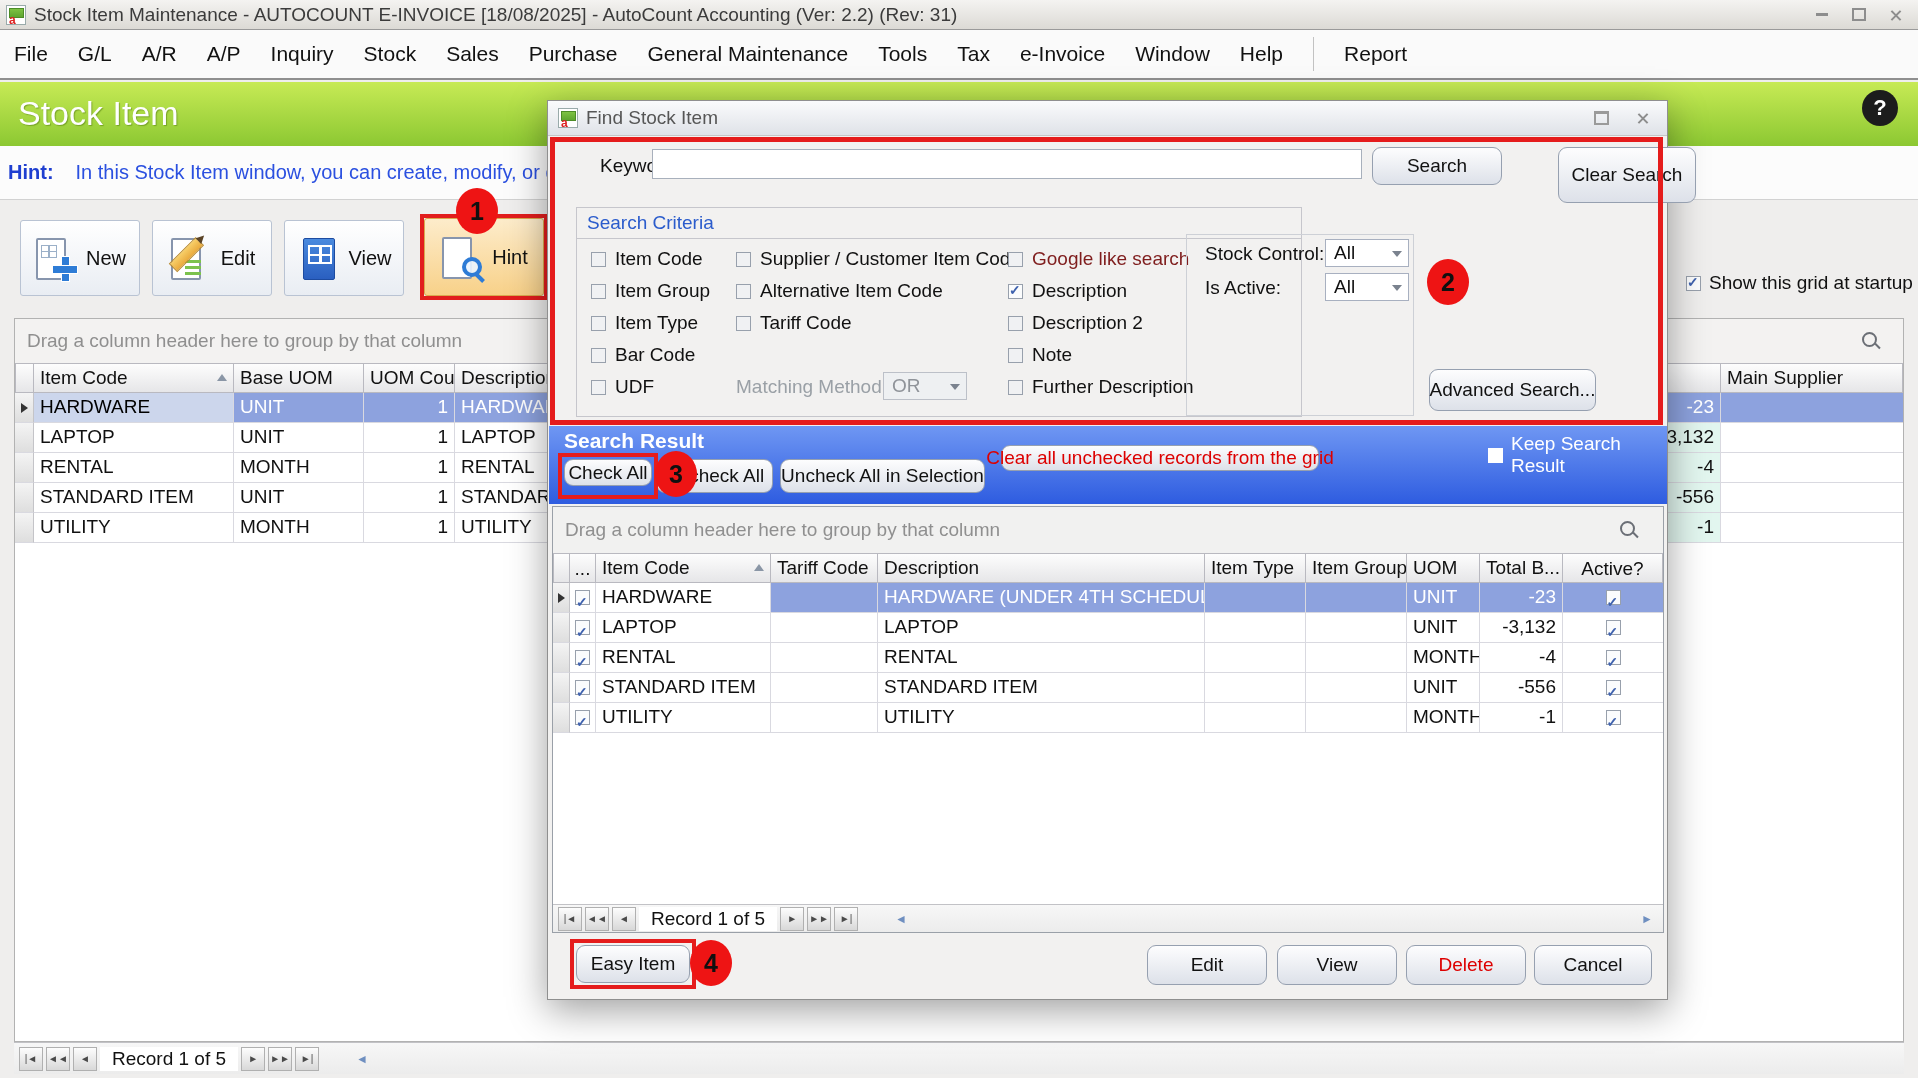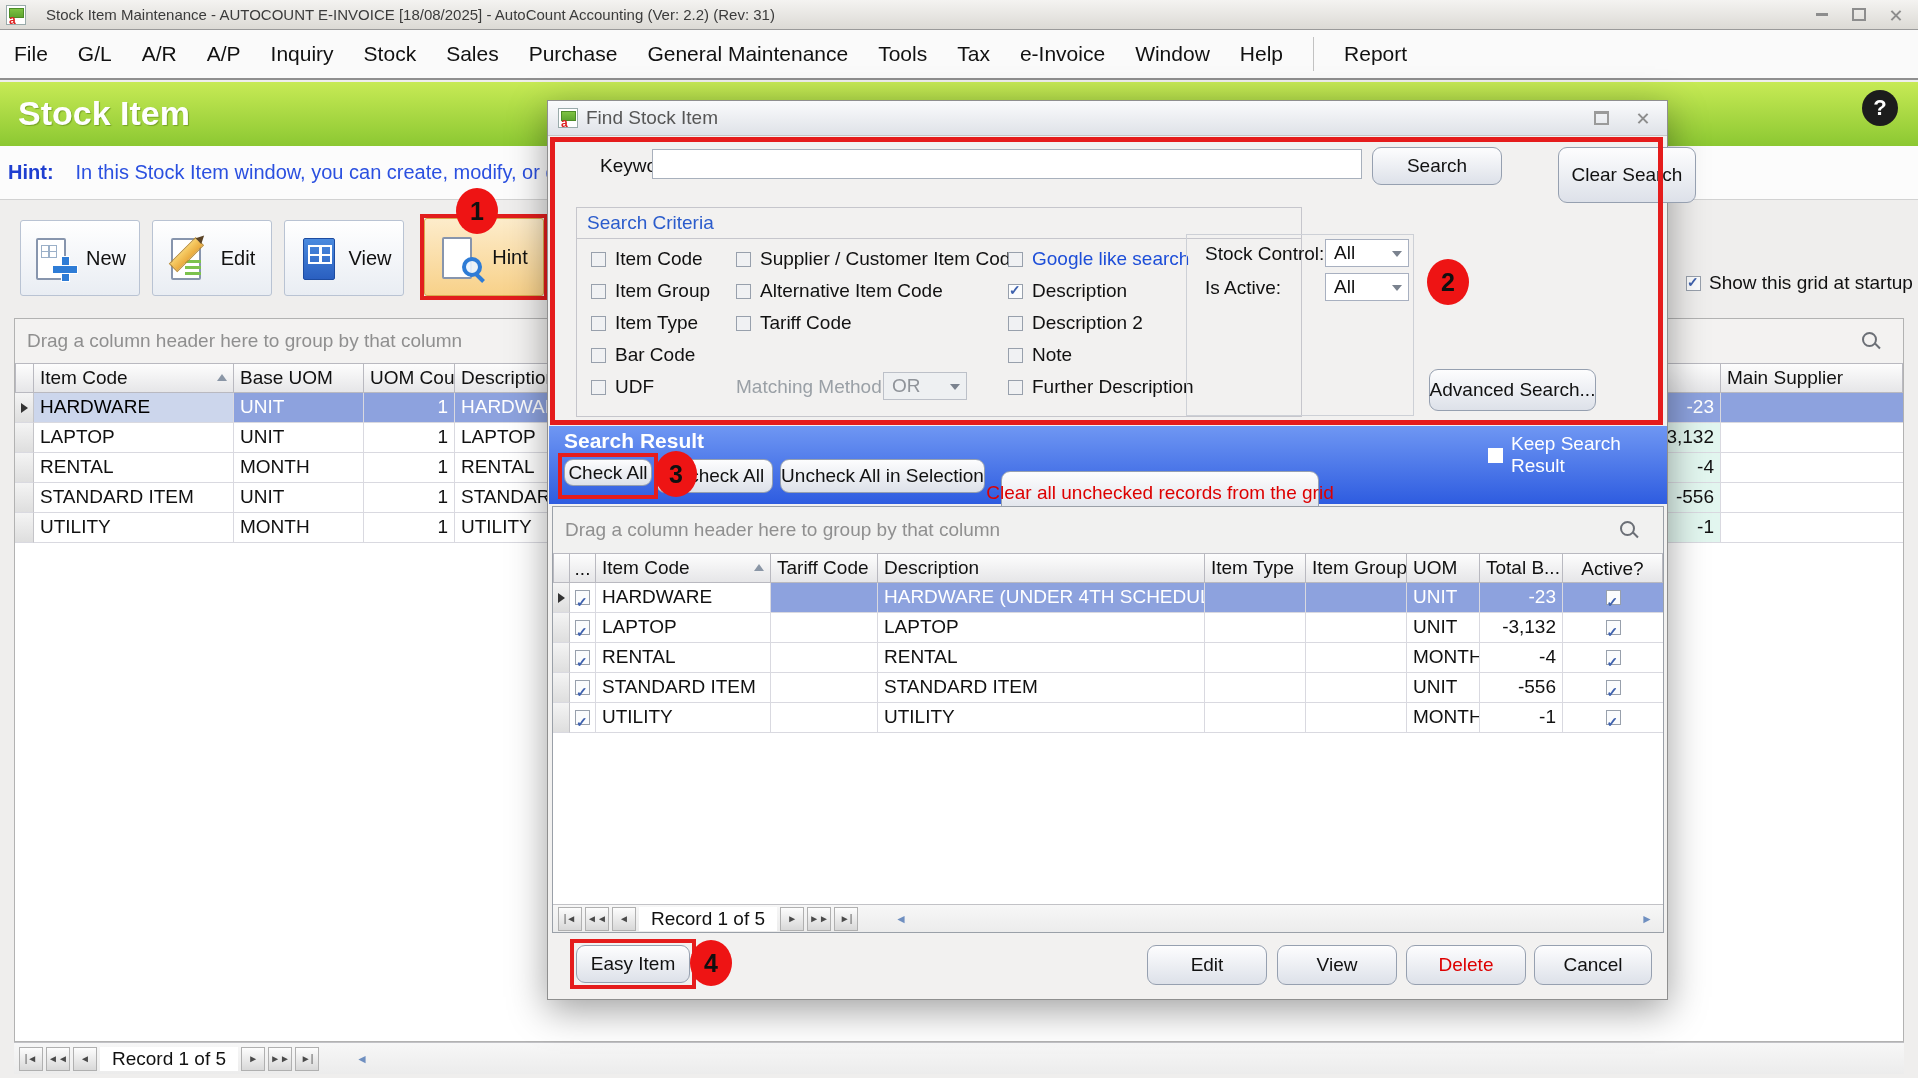--- a/index.html
+++ b/index.html
@@ -2,40 +2,40 @@
 <html><head>
 <meta charset="utf-8">
 <style>
   html,body{margin:0;padding:0}
   body{width:1918px;height:1078px;position:relative;overflow:hidden;background:#efeeed;
        font-family:"Liberation Sans",sans-serif;color:#111}
   .abs{position:absolute}
   
   .titlebar{left:0;top:0;width:1918px;height:30px;background:linear-gradient(#f4f3f1,#dcdad5);
             border-bottom:1px solid #9a9a9a;display:flex;align-items:center;padding-left:6px;box-sizing:border-box}
-  .titlebar .ttl{font-size:15px;color:#3b3b3b;margin-left:20px;white-space:nowrap}
+  .titlebar .ttl{font-size:19px;color:#3b3b3b;margin-left:8px;white-space:nowrap}
   .appicon{width:20px;height:20px;background:#fff;border:1px solid #9aa;position:relative;flex:none;box-sizing:border-box}
   .appicon::before{content:"";position:absolute;left:2px;top:2px;width:13px;height:8px;
        background:linear-gradient(#7dc243,#5ea52f);border:1px solid #4c8c26}
   .appicon::after{content:"a";position:absolute;left:2px;bottom:-3px;font-size:12px;font-weight:bold;color:#d22}
   .winctl{margin-left:auto;display:flex;align-items:center;gap:24px;padding-right:16px}
   .glyph-min{width:12px;height:3px;background:#8d8d8d}
   .glyph-max{width:10px;height:9px;border:2px solid #8d8d8d}
   .glyph-x{width:12px;height:12px;position:relative}
   .glyph-x::before,.glyph-x::after{content:"";position:absolute;left:5px;top:0;width:2px;height:13px;background:#8d8d8d}
   .glyph-x::before{transform:rotate(45deg)}.glyph-x::after{transform:rotate(-45deg)}
   
   .menubar{left:0;top:30px;width:1918px;height:50px;background:#fafafa;display:flex;align-items:center;
            gap:30px;padding-left:14px;font-size:21px;border-bottom:2px solid #8f8f8f;box-sizing:border-box}
   .menubar span{cursor:default;white-space:nowrap}
   .menu-sep{width:1px;height:34px;background:#c2c2c2}
   
   .greenbar{left:0;top:82px;width:1918px;height:64px;background:linear-gradient(#c7ea55,#8cc832);
             border-bottom:1px solid #7fae2a}
-  .greenbar .pgtitle{position:absolute;left:18px;top:12px;font-size:34px;font-weight:bold;color:#fff;
+  .greenbar .pgtitle{position:absolute;left:18px;top:12px;font-size:34px;font-weight:normal;color:#fff;
             text-shadow:1px 1px 1px rgba(90,130,20,.6)}
   .help-circle{position:absolute;left:1862px;top:8px;width:36px;height:36px;border-radius:50%;background:#1c1c1c;
             color:#fff;font-size:22px;font-weight:bold;display:flex;align-items:center;justify-content:center}
   
   .hintbar{left:0;top:146px;width:1918px;height:54px;background:#fcfcfc;border-bottom:1px solid #d2d2d2;
            display:flex;align-items:center;padding-left:8px;box-sizing:border-box;font-size:20px;color:#2b50e0}
   .hintbar b{color:#1f3fd0;margin-right:22px}
   
   .tbtn{position:absolute;top:220px;width:120px;height:76px;border:1px solid #b9c3d3;border-radius:3px;
         background:linear-gradient(#ffffff,#e9edf3);display:flex;align-items:center;justify-content:center;
@@ -350,21 +350,21 @@
         <span class="cb dis"></span>
         <span>Tariff Code</span>
       </div>
     <div class="crit" style="left:159px;top:168px;color:#9aa0a6">Matching Method:</div>
     <div class="dd dis" style="position:absolute;left:306px;top:164px;width:84px;height:28px">
       <span>OR</span>
       <span class="arr"></span>
     </div>
     <div class="crit" style="left:431px;top:40px">
         <span class="cb dis"></span>
-        <span style="color:#1d4ed8">Google like search</span>
+        <span style="color:#7f1d1d">Google like search</span>
       </div>
     <div class="crit" style="left:431px;top:72px">
         <span class="cb checked"></span>
         <span>Description</span>
       </div>
     <div class="crit" style="left:431px;top:104px">
         <span class="cb dis"></span>
         <span>Description 2</span>
       </div>
     <div class="crit" style="left:431px;top:136px">
@@ -397,21 +397,21 @@
     <span class="sr-title">Search Result</span>
     <span class="keep">
       <span class="cb white"></span>
       <span>Keep Search Result</span>
     </span>
   </div>
   <div class="redrect" style="left:10px;top:352px;width:100px;height:46px;border-width:4px;z-index:26"></div>
   <div class="abs btn" style="left:16px;top:358px;width:88px;height:27px;z-index:11">Check All</div>
   <div class="abs btn" style="left:108px;top:358px;width:117px;height:34px">Uncheck All</div>
   <div class="abs btn" style="left:232px;top:358px;width:205px;height:34px">Uncheck All in Selection</div>
-  <div class="abs btn red-txt" style="left:453px;top:370px;width:318px;height:44px">Clear all unchecked records from the grid</div>
+  <div class="abs btn red-txt" style="left:453px;top:344px;width:318px;height:26px">Clear all unchecked records from the grid</div>
   <div class="badge" style="left:107px;top:350px">3</div>
 
   <div class="abs panel" style="left:4px;top:405px;width:1112px;height:427px;border-color:#9aa0a8">
     <div class="group-bar" style="height:46px;background:#f1f1f0">
       <span>Drag a column header here to group by that column</span>
       <span class="mag" style="position:absolute;right:24px;top:13px"></span>
     </div>
     <div class="grow ghead">
       <div class="gcell dg-ind indc"></div>
       <div class="gcell dg-cb">...</div>

